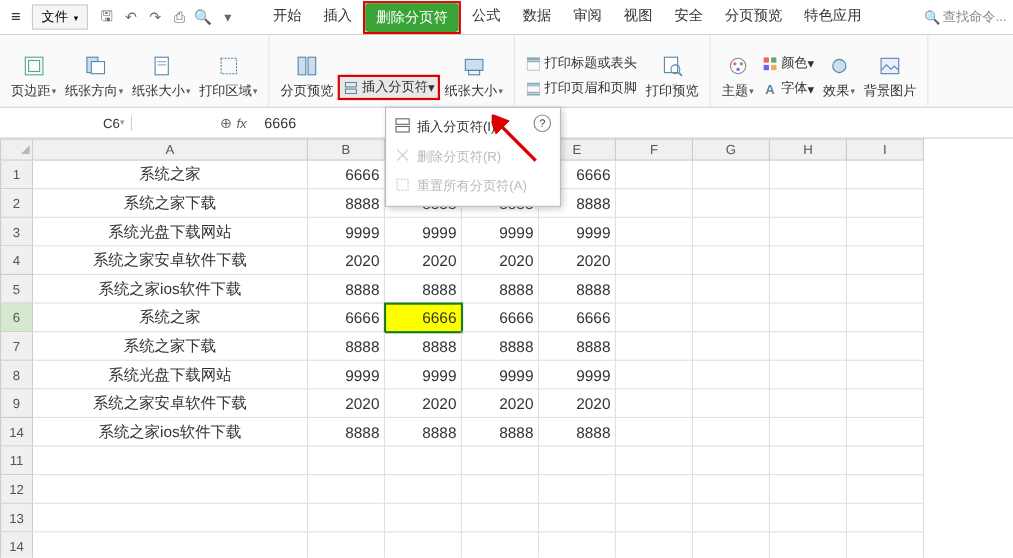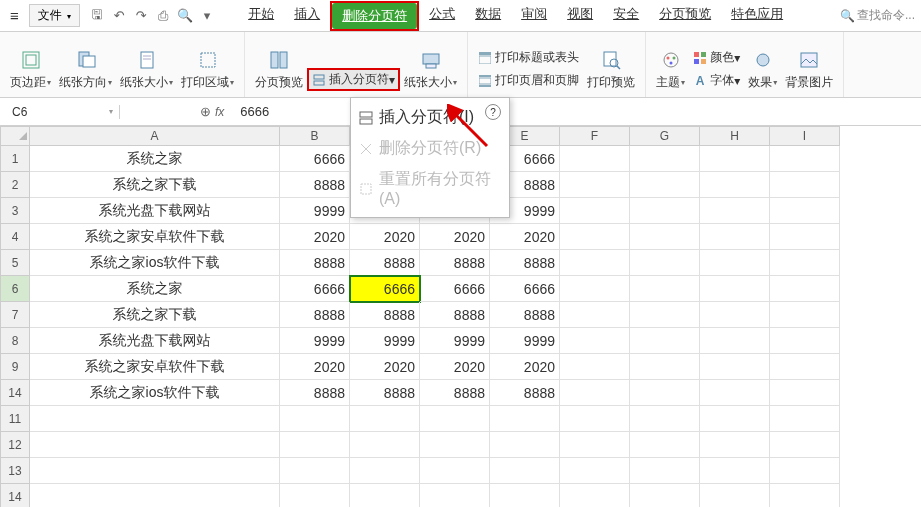--- a/index.html
+++ b/index.html
@@ -5,41 +5,41 @@
   * { box-sizing: border-box; margin: 0; padding: 0; font-family: "Microsoft YaHei", Arial, sans-serif; }
   body { background: #fff; font-size: 12px; color: #333; width: 921px; height: 507px; overflow: hidden; position: relative; }
   
   
   .menubar { display: flex; align-items: center; height: 32px; padding: 0 6px; border-bottom: 1px solid #d0d0d0; }
   .menubar .hamburger { font-size: 15px; padding: 0 4px; }
   .menubar .file-btn { background: #f5f5f5; border: 1px solid #ccc; padding: 2px 8px; margin: 0 6px; font-size: 12px; cursor: pointer; }
   .menubar .caret-down { font-size: 8px; margin-left: 2px; }
   .menubar .mini-icon { width: 16px; height: 14px; display: inline-flex; align-items: center; justify-content: center; margin: 0 3px; color: #666; font-size: 13px; }
   .menubar .tabs { display: flex; margin-left: 20px; gap: 0; }
-  .menubar .tab { padding: 4px 10px; font-size: 13px; color: #333; cursor: pointer; text-decoration: underline; }
+  .menubar .tab { padding: 4px 10px; font-size: 13px; color: #333; cursor: pointer; }
   .menubar .tab.active { background: #3aa335; color: #fff; border-radius: 3px; }
   .menubar .tab.active-wrap { border: 2px solid #d00; padding: 0; }
   .menubar .search-wrap { margin-left: auto; display: flex; align-items: center; color: #888; font-size: 12px; }
   .menubar .search-wrap .mag { margin-right: 2px; }
 
   
   .ribbon { display: flex; height: 66px; border-bottom: 1px solid #d0d0d0; background: #fafafa; }
   .ribbon .group { display: flex; align-items: flex-end; padding: 4px 6px 6px 6px; border-right: 1px solid #e5e5e5; }
   .ribbon .btn { display: flex; flex-direction: column; align-items: center; justify-content: flex-end; padding: 0 4px; font-size: 12px; color: #333; cursor: pointer; }
   .ribbon .btn .ico { width: 24px; height: 24px; display: flex; align-items: center; justify-content: center; margin-bottom: 2px; }
   .ribbon .btn .lbl { display: flex; align-items: center; gap: 1px; }
   .ribbon .btn .caret { font-size: 8px; color: #666; }
   .ribbon .btn-sm { display: flex; align-items: center; padding: 2px 4px; font-size: 12px; cursor: pointer; }
   .ribbon .btn-sm .sico { width: 14px; height: 14px; display: inline-flex; align-items: center; justify-content: center; margin-right: 3px; }
   .ribbon .col { display: flex; flex-direction: column; justify-content: center; gap: 2px; }
   .ribbon .insert-break-hl { background: #e8e8e8; border: 2px solid #d00; padding: 1px 3px; }
 
   
   .formula-bar { display: flex; align-items: center; height: 28px; border-bottom: 1px solid #d0d0d0; }
-  .formula-bar .name-box { width: 120px; border-right: 1px solid #d0d0d0; padding: 0 6px 0 12px; font-size: 12px; display: flex; align-items: center; justify-content: space-between; }
+  .formula-bar .name-box { width: 120px; border-right: 1px solid #d0d0d0; padding: 0 6px 0 12px; font-size: 12px; display: flex; align-items: center; justify-content: flex-end; }
   .formula-bar .caret-down2 { font-size: 8px; color: #999; }
   .formula-bar .fx-icons { display: flex; align-items: center; gap: 4px; padding: 0 8px 0 80px; color: #666; font-size: 13px; }
   .formula-bar .fx-lbl { font-style: italic; font-size: 12px; }
   .formula-bar .fx-val { padding: 0 8px; font-size: 13px; }
 
   
   .grid-wrap { position: relative; }
   .corner { width: 30px; height: 20px; border: 1px solid #ccc; background: #f0f0f0; position: absolute; top:0; left:0; display:flex; align-items:center; justify-content:flex-end; padding-right:2px; }
   .corner::after { content:""; border-style: solid; border-width: 0 0 8px 8px; border-color: transparent transparent #b8b8b8 transparent; }
   .col-headers { display: flex; margin-left: 30px; }
@@ -50,21 +50,21 @@
   .row { display: flex; height: 26px; }
   .row .rh { width: 30px; border: 1px solid #ccc; border-top: none; background: #f0f0f0; display: flex; align-items: center; justify-content: center; font-size: 12px; color: #555; }
   .row .cell { border: 1px solid #e0e0e0; border-top: none; border-left: none; display: flex; align-items: center; font-size: 14px; padding: 0 4px; }
   .row .cA { width: 250px; justify-content: center; }
   .row .cX { width: 70px; justify-content: flex-end; }
   .sel-cell { background: #ffff00; outline: 2px solid #1a7f1a; outline-offset: -1px; }
   .sel-row-hd, .sel-col-hd { background: #d5e8d0 !important; }
 
   
   .dropdown { position: absolute; top: 97px; left: 350px; width: 160px; background: #fff; border: 1px solid #bbb; box-shadow: 2px 2px 6px rgba(0,0,0,.2); z-index: 100; padding: 4px 0; }
-  .dropdown .ditem { display: flex; align-items: center; padding: 5px 8px; font-size: 16px; cursor: pointer; gap: 6px; }
+  .dropdown .ditem { display: flex; align-items: flex-start; padding: 5px 8px; font-size: 12px; cursor: pointer; gap: 6px; }
   .dropdown .ditem.disabled { color: #bbb; cursor: default; }
   .dropdown .help-ic { position: absolute; top: 6px; right: 8px; width: 16px; height: 16px; border: 1px solid #888; border-radius: 50%; display: flex; align-items: center; justify-content: center; font-size: 10px; }
 
   
   .red-arrow { position: absolute; top: 104px; left: 447px; z-index: 200; }
   .red-arrow svg { display: block; }
 
   
   .svgico { display:inline-flex; align-items:center; justify-content:center; }
 </style>

